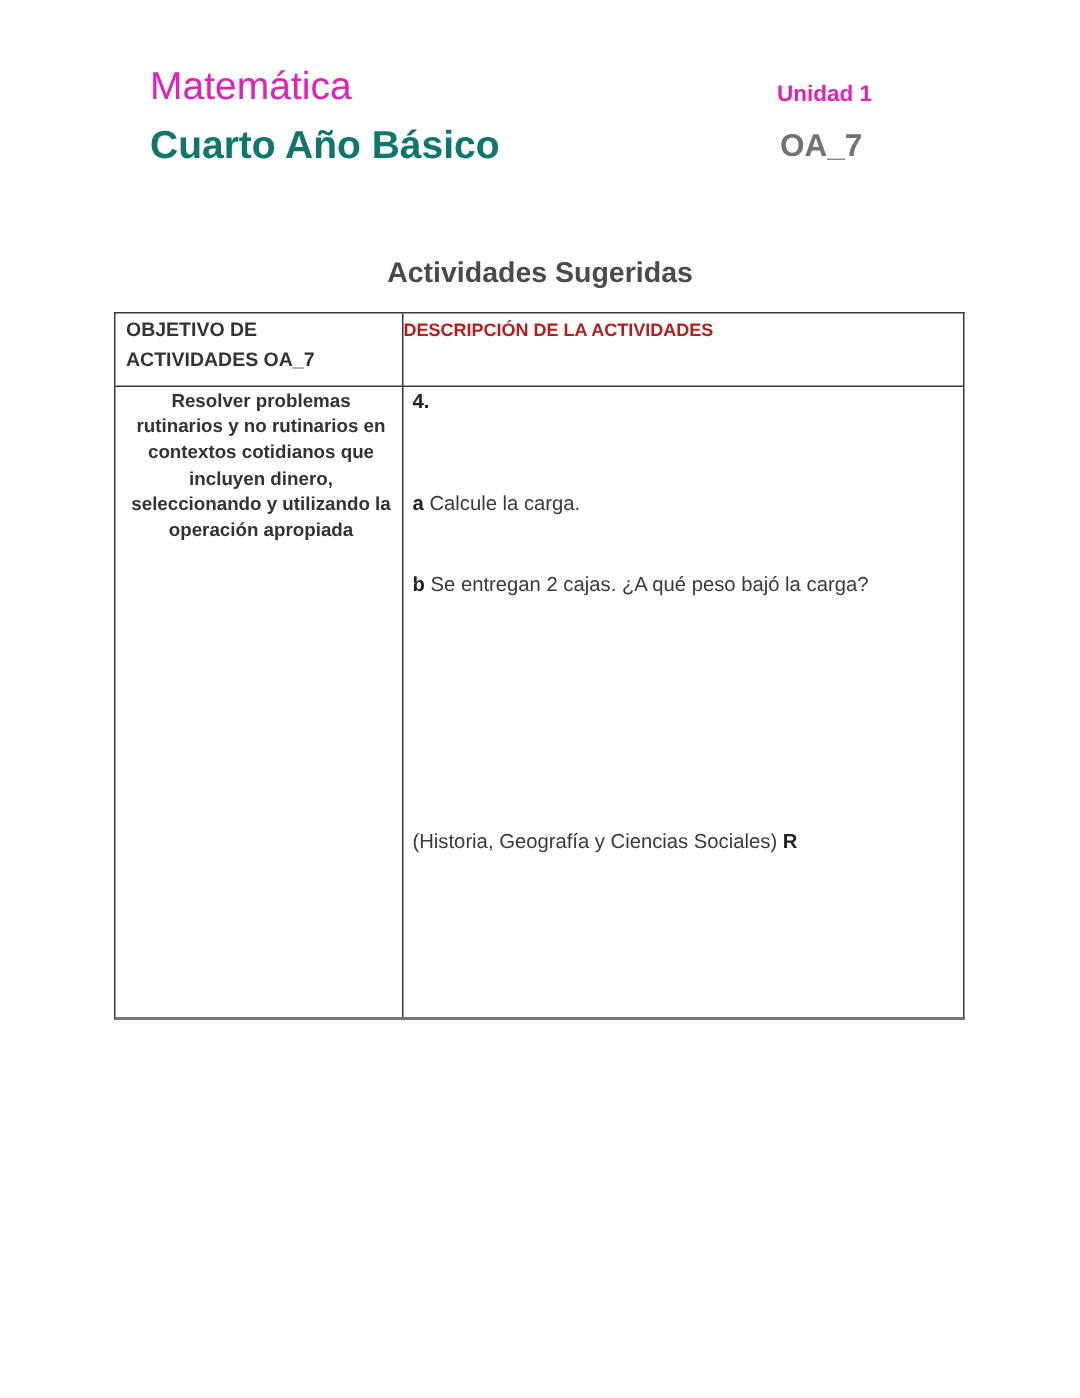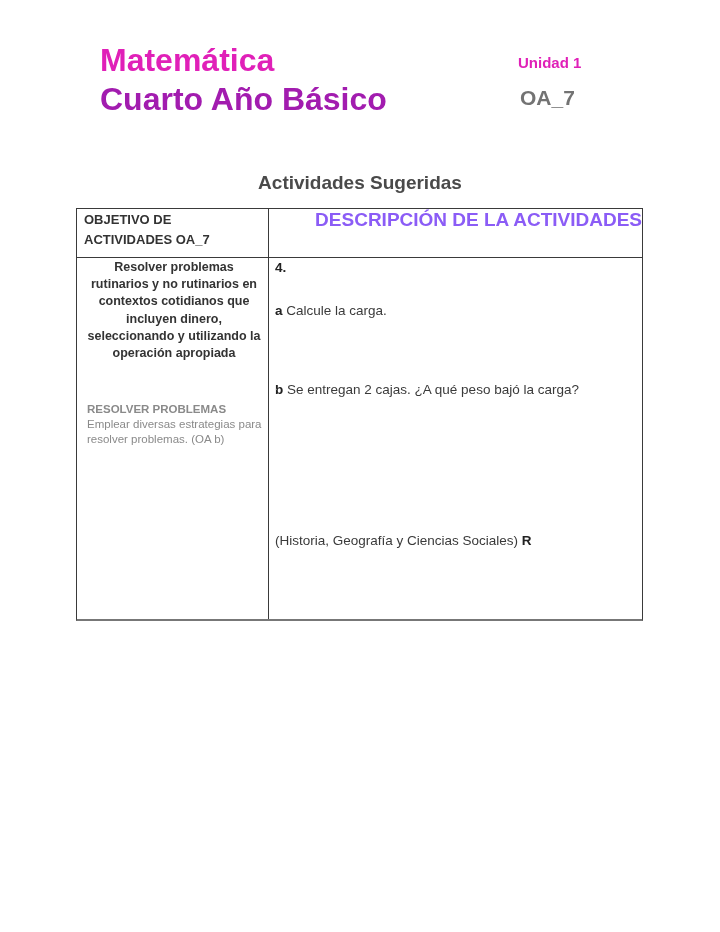--- a/index.html
+++ b/index.html
@@ -1,64 +1,64 @@
 <!DOCTYPE html>
 <html><head>
   <meta charset="utf-8">
   <style>
     html, body { margin: 0; padding: 0; }
     body {
       width: 720px; height: 932px; background: #ffffff; position: relative; overflow: hidden;
       font-family: "Liberation Sans", sans-serif; color: #3a3a3a;
     }
     .title-main {
-      position: absolute; left: 100px; top: 42px; font-size: 32px; font-weight: bold;
+      position: absolute; left: 100px; top: 42px; font-size: 26px; font-weight: normal;
       color: #e020b8; letter-spacing: 0px;
     }
     .title-sub {
-      position: absolute; left: 100px; top: 81px; font-size: 32px; font-weight: bold; color: #a21caf;
+      position: absolute; left: 100px; top: 81px; font-size: 26px; font-weight: bold; color: #0f766e;
     }
     .unit {
       position: absolute; left: 518px; top: 54px; font-size: 15px; font-weight: bold; color: #e020b8;
     }
     .oa {
       position: absolute; left: 520px; top: 86px; font-size: 21px; font-weight: bold; color: #737373;
     }
     .section-title {
       position: absolute; left: 0; width: 720px; top: 172px; text-align: center;
       font-size: 19px; font-weight: bold; color: #4a4a4a;
     }
     .table {
-      position: absolute; left: 76px; top: 208px; width: 567px; height: 413px;
+      position: absolute; left: 76px; top: 208px; width: 567px; height: 472px;
       border: 1.3px solid #3a3a3a; box-sizing: border-box; border-bottom: 2px solid #777;
     }
     .vline { position: absolute; left: 191px; top: 0; bottom: 0; width: 0; border-left: 1.3px solid #3a3a3a; }
     .hline { position: absolute; left: 0; right: 0; top: 48px; height: 0; border-top: 1.3px solid #3a3a3a; }
     .hdr-left {
       position: absolute; left: 7px; top: 1px; font-size: 13px; font-weight: bold; line-height: 20px; color: #333;
     }
     .hdr-right {
-      position: absolute; left: 192px; right: 0; top: 1px; text-align: right; font-size: 19px;
-      font-weight: bold; line-height: 20px; color: #8b5cf6;
+      position: absolute; left: 192px; right: 0; top: 1px; text-align: left; font-size: 12px;
+      font-weight: bold; line-height: 20px; color: #b91c1c;
     }
     .obj-text {
       position: absolute; left: 7px; top: 50px; width: 180px; font-size: 12.5px; font-weight: bold;
       line-height: 17.2px; color: #333; text-align: center;
     }
     .skill-box { position: absolute; left: 10px; top: 193px; width: 175px; }
     .skill-title { font-size: 11.5px; font-weight: bold; color: #8a8a8a; line-height: 15px; }
     .skill-desc { font-size: 11.5px; color: #8a8a8a; line-height: 15px; }
     .act { position: absolute; left: 198px; font-size: 13.5px; color: #3a3a3a; }
     .act b { color: #222; }
     .act-num { top: 51px; font-weight: bold; color: #222; }
     .act-1 { top: 81px; }
-    .act-2 { top: 94px; }
+    .act-2 { top: 119px; }
     .act-3 { top: 143px; margin-top: 30px; }
     .act-dot { top: 172px; font-size: 10px; color: #888; }
-    .act-ref { top: 324px; }
+    .act-ref { top: 344px; }
   </style>
 </head>
 <body>
 
 <div class="title-main">Matemática</div>
 <div class="title-sub">Cuarto Año Básico</div>
 <div class="unit">Unidad 1</div>
 <div class="oa">OA_7</div>
 
 <div class="section-title">Actividades Sugeridas</div>
@@ -68,23 +68,19 @@
   <div class="hline"></div>
 
   <div class="hdr-left">
     <div>OBJETIVO DE</div>
     <div>ACTIVIDADES OA_7</div>
   </div>
   <div class="hdr-right">DESCRIPCIÓN DE LA ACTIVIDADES</div>
 
   <div class="obj-text">Resolver problemas rutinarios y no rutinarios en contextos cotidianos que incluyen dinero, seleccionando y utilizando la operación apropiada</div>
 
-  <div class="skill-box">
-    <div class="skill-title">RESOLVER PROBLEMAS</div>
-    <div class="skill-desc">Emplear diversas  estrategias para resolver problemas. (OA b)</div>
-  </div>
 
   <div class="act act-num">4.</div>
   <div class="act act-2"><b>a</b><span> Calcule la carga.</span></div>
   <div class="act act-3"><b>b</b><span> Se entregan 2 cajas. ¿A qué peso bajó la carga?</span></div>
   <div class="act act-dot">.</div>
   <div class="act act-ref"><span>(Historia, Geografía y Ciencias Sociales) </span><b>R</b></div>
 </div>
 
 </body></html>

